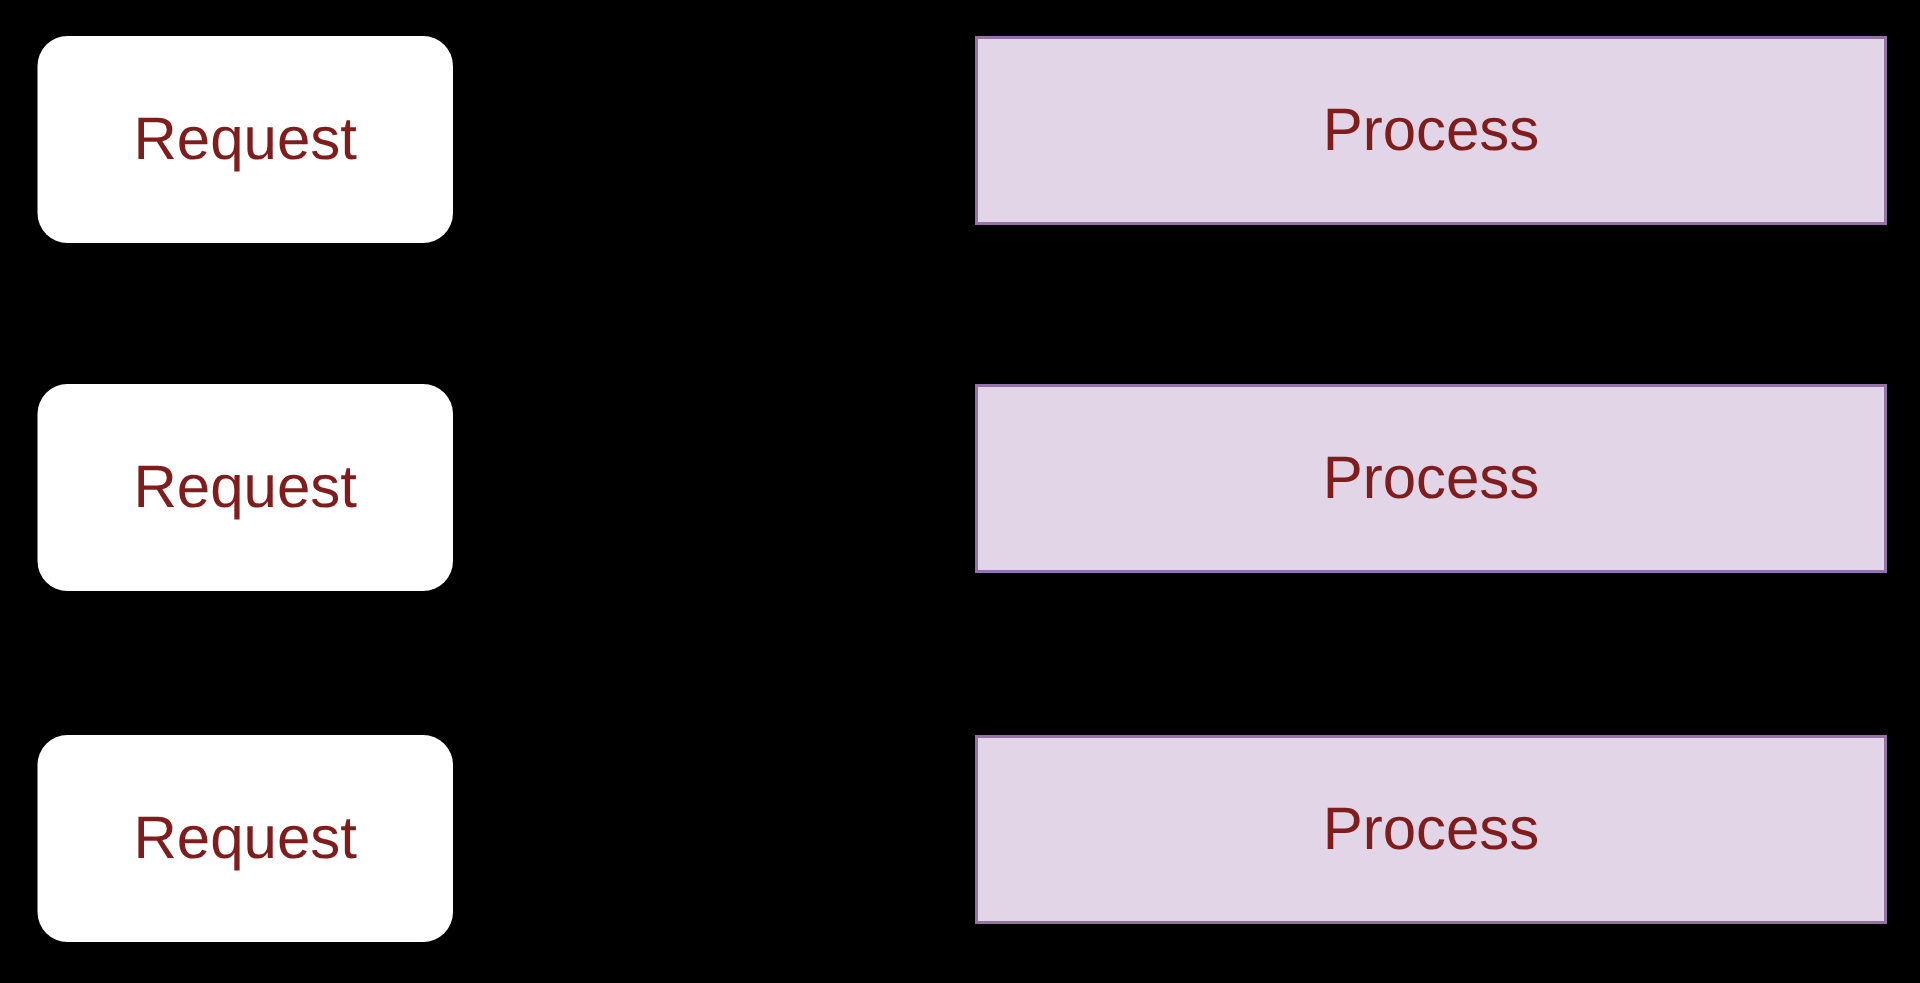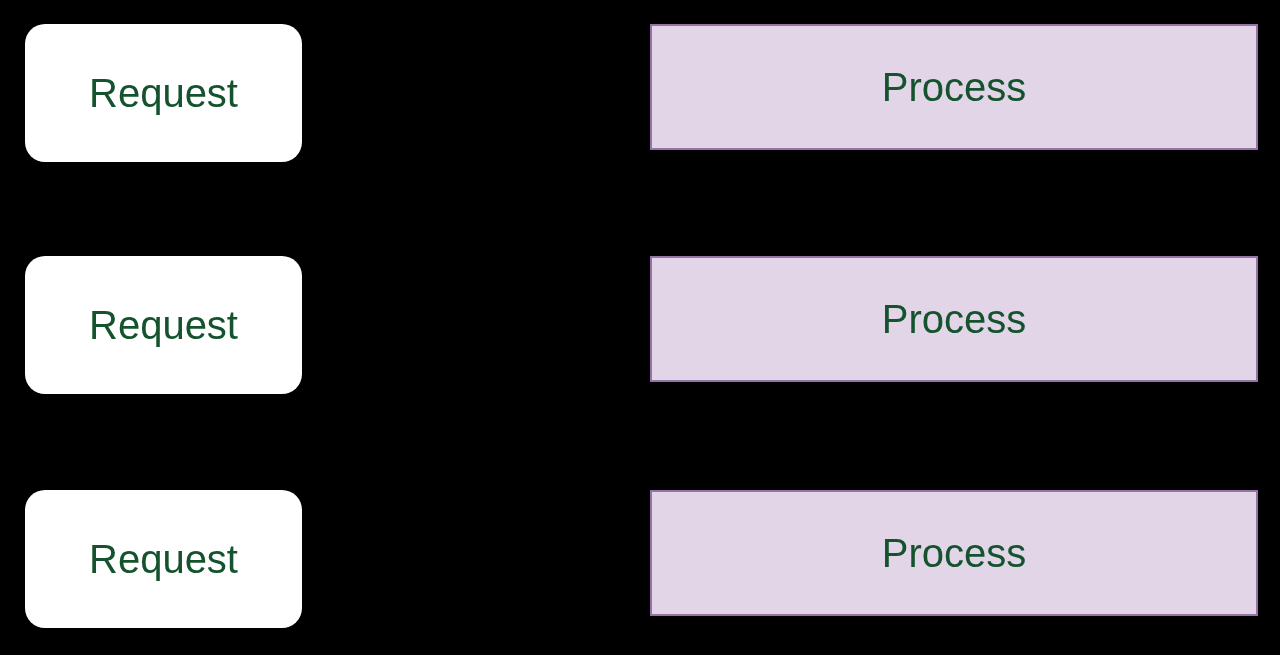--- a/index.html
+++ b/index.html
@@ -25,21 +25,21 @@
     display: flex;
     align-items: center;
     justify-content: center;
     text-align: center;
   }
   .node-label {
     font-family: "Liberation Sans", sans-serif;
     font-size: 40px;
     line-height: 1;
     font-weight: normal;
-    color: #14532d;
+    color: #7f1d1d;
     white-space: nowrap;
   }
   
   .shape-request {
     background: #ffffff;
     border: none;
     border-radius: 20px;
   }
   
   .shape-process {

